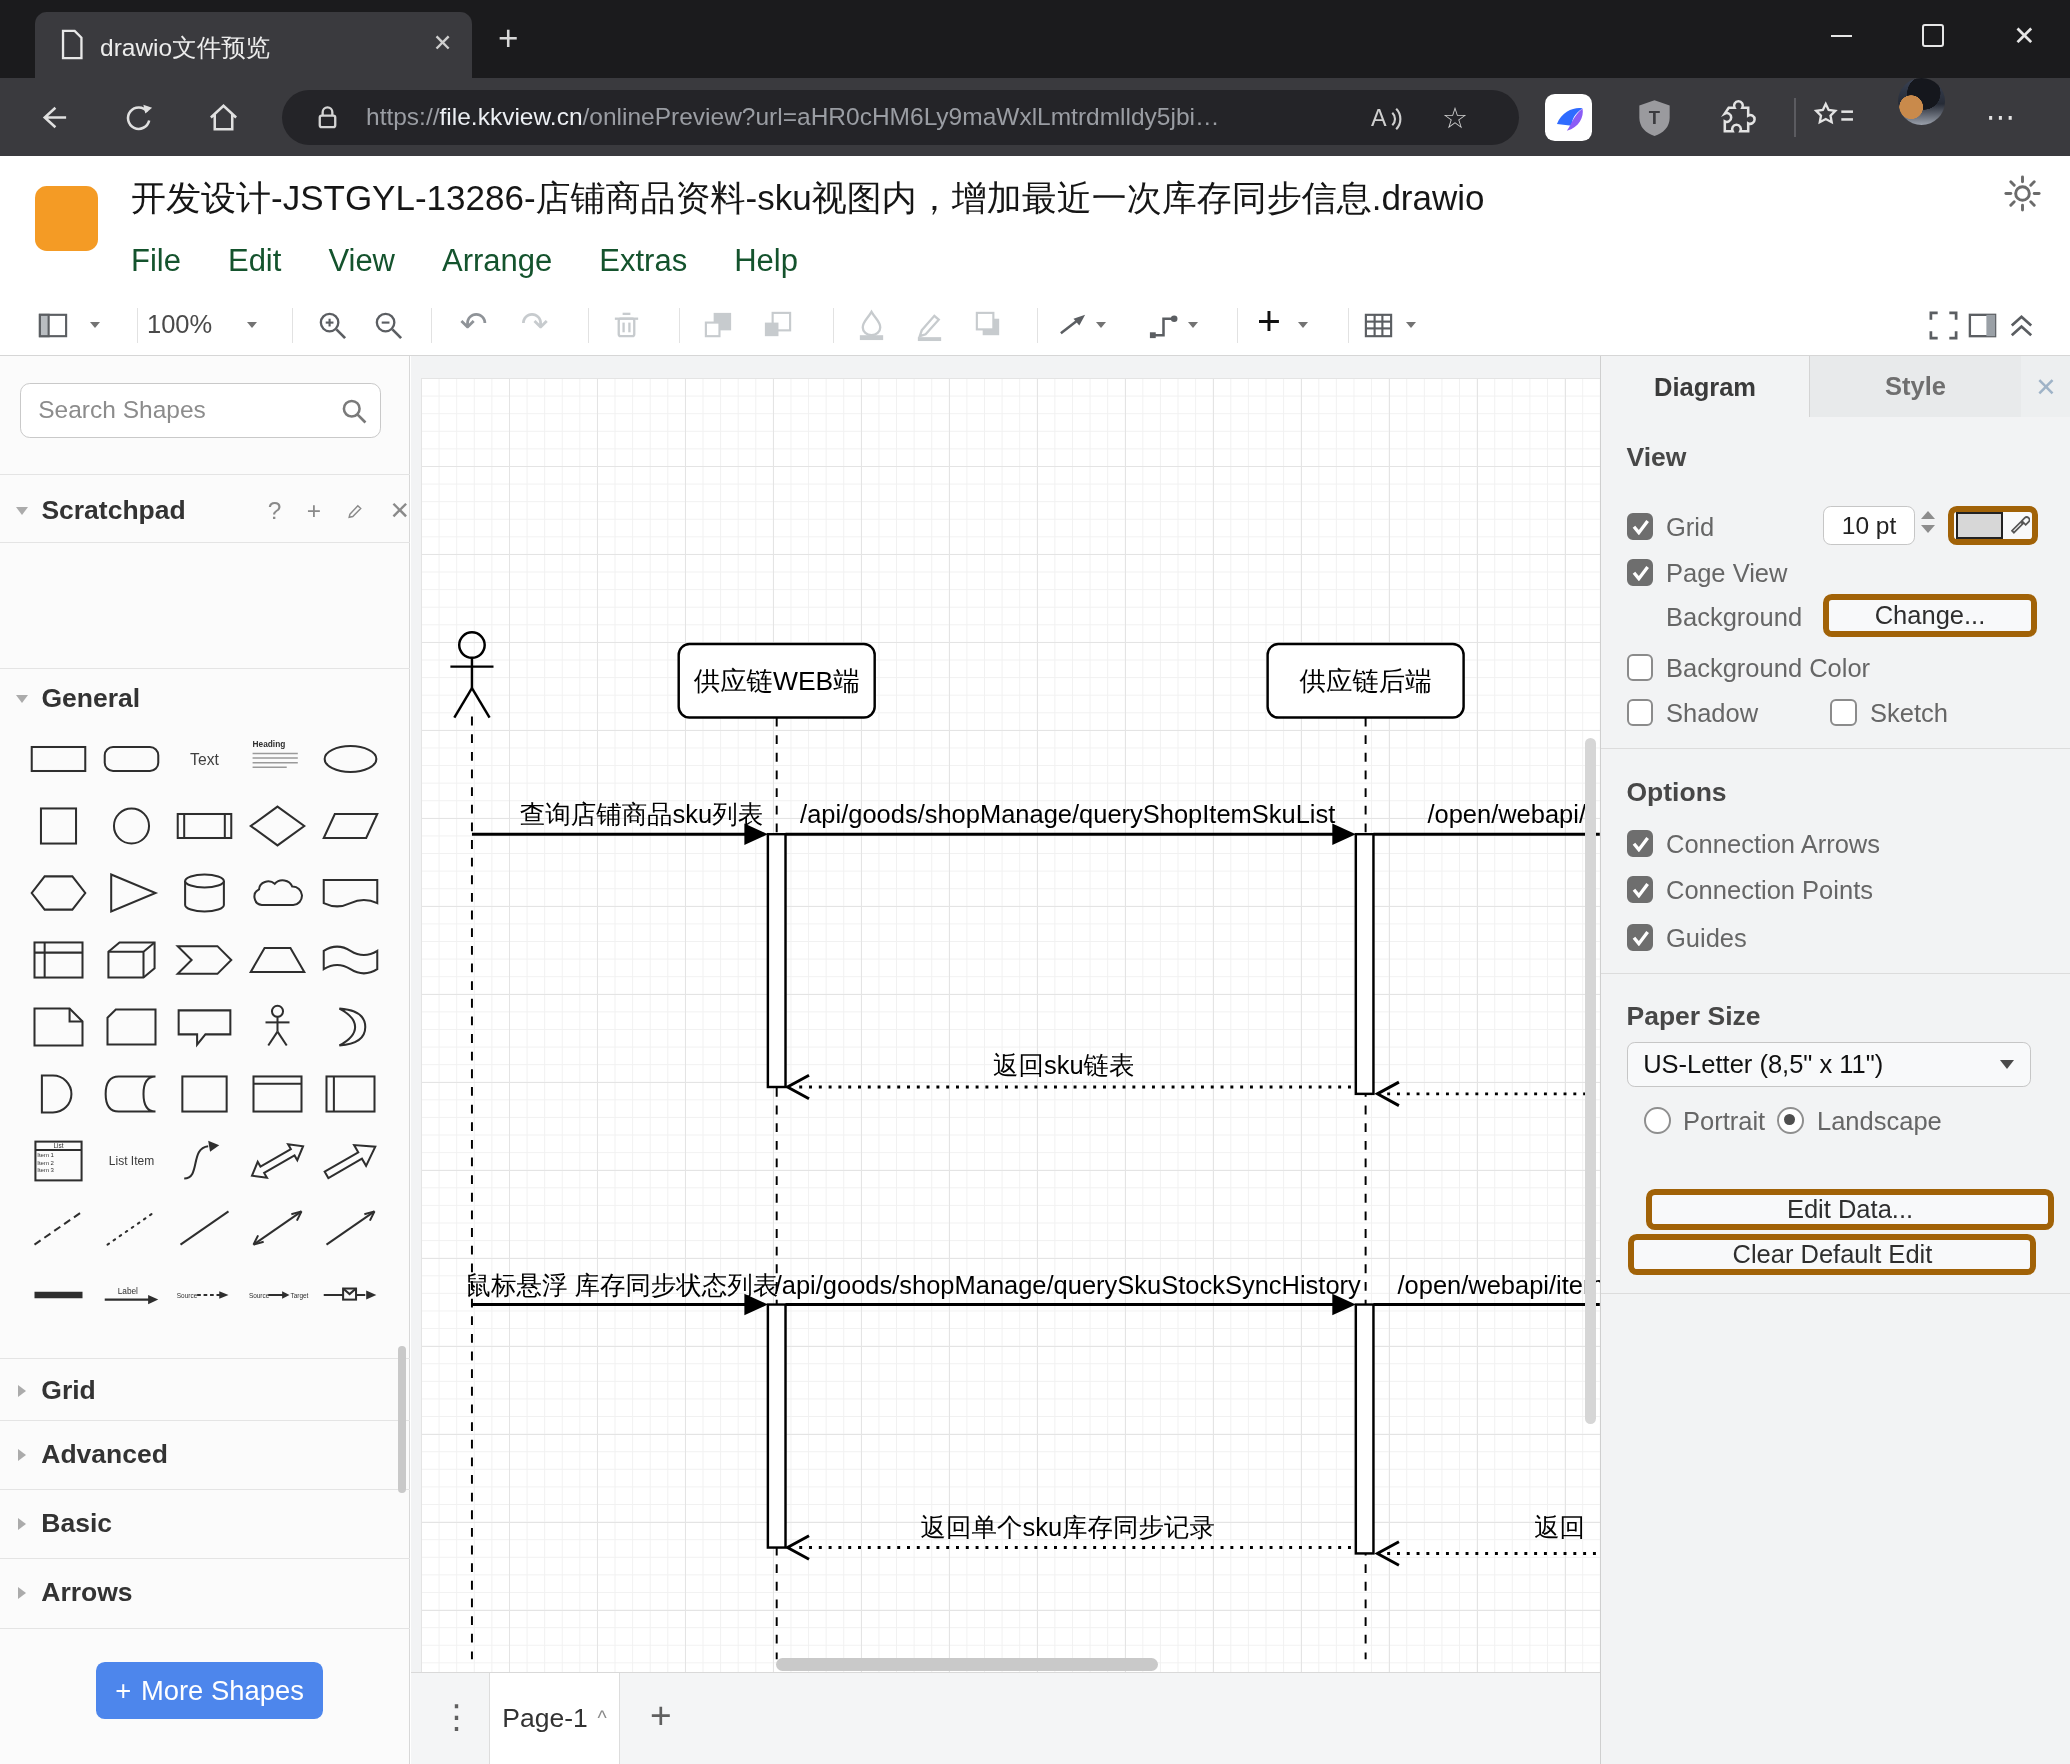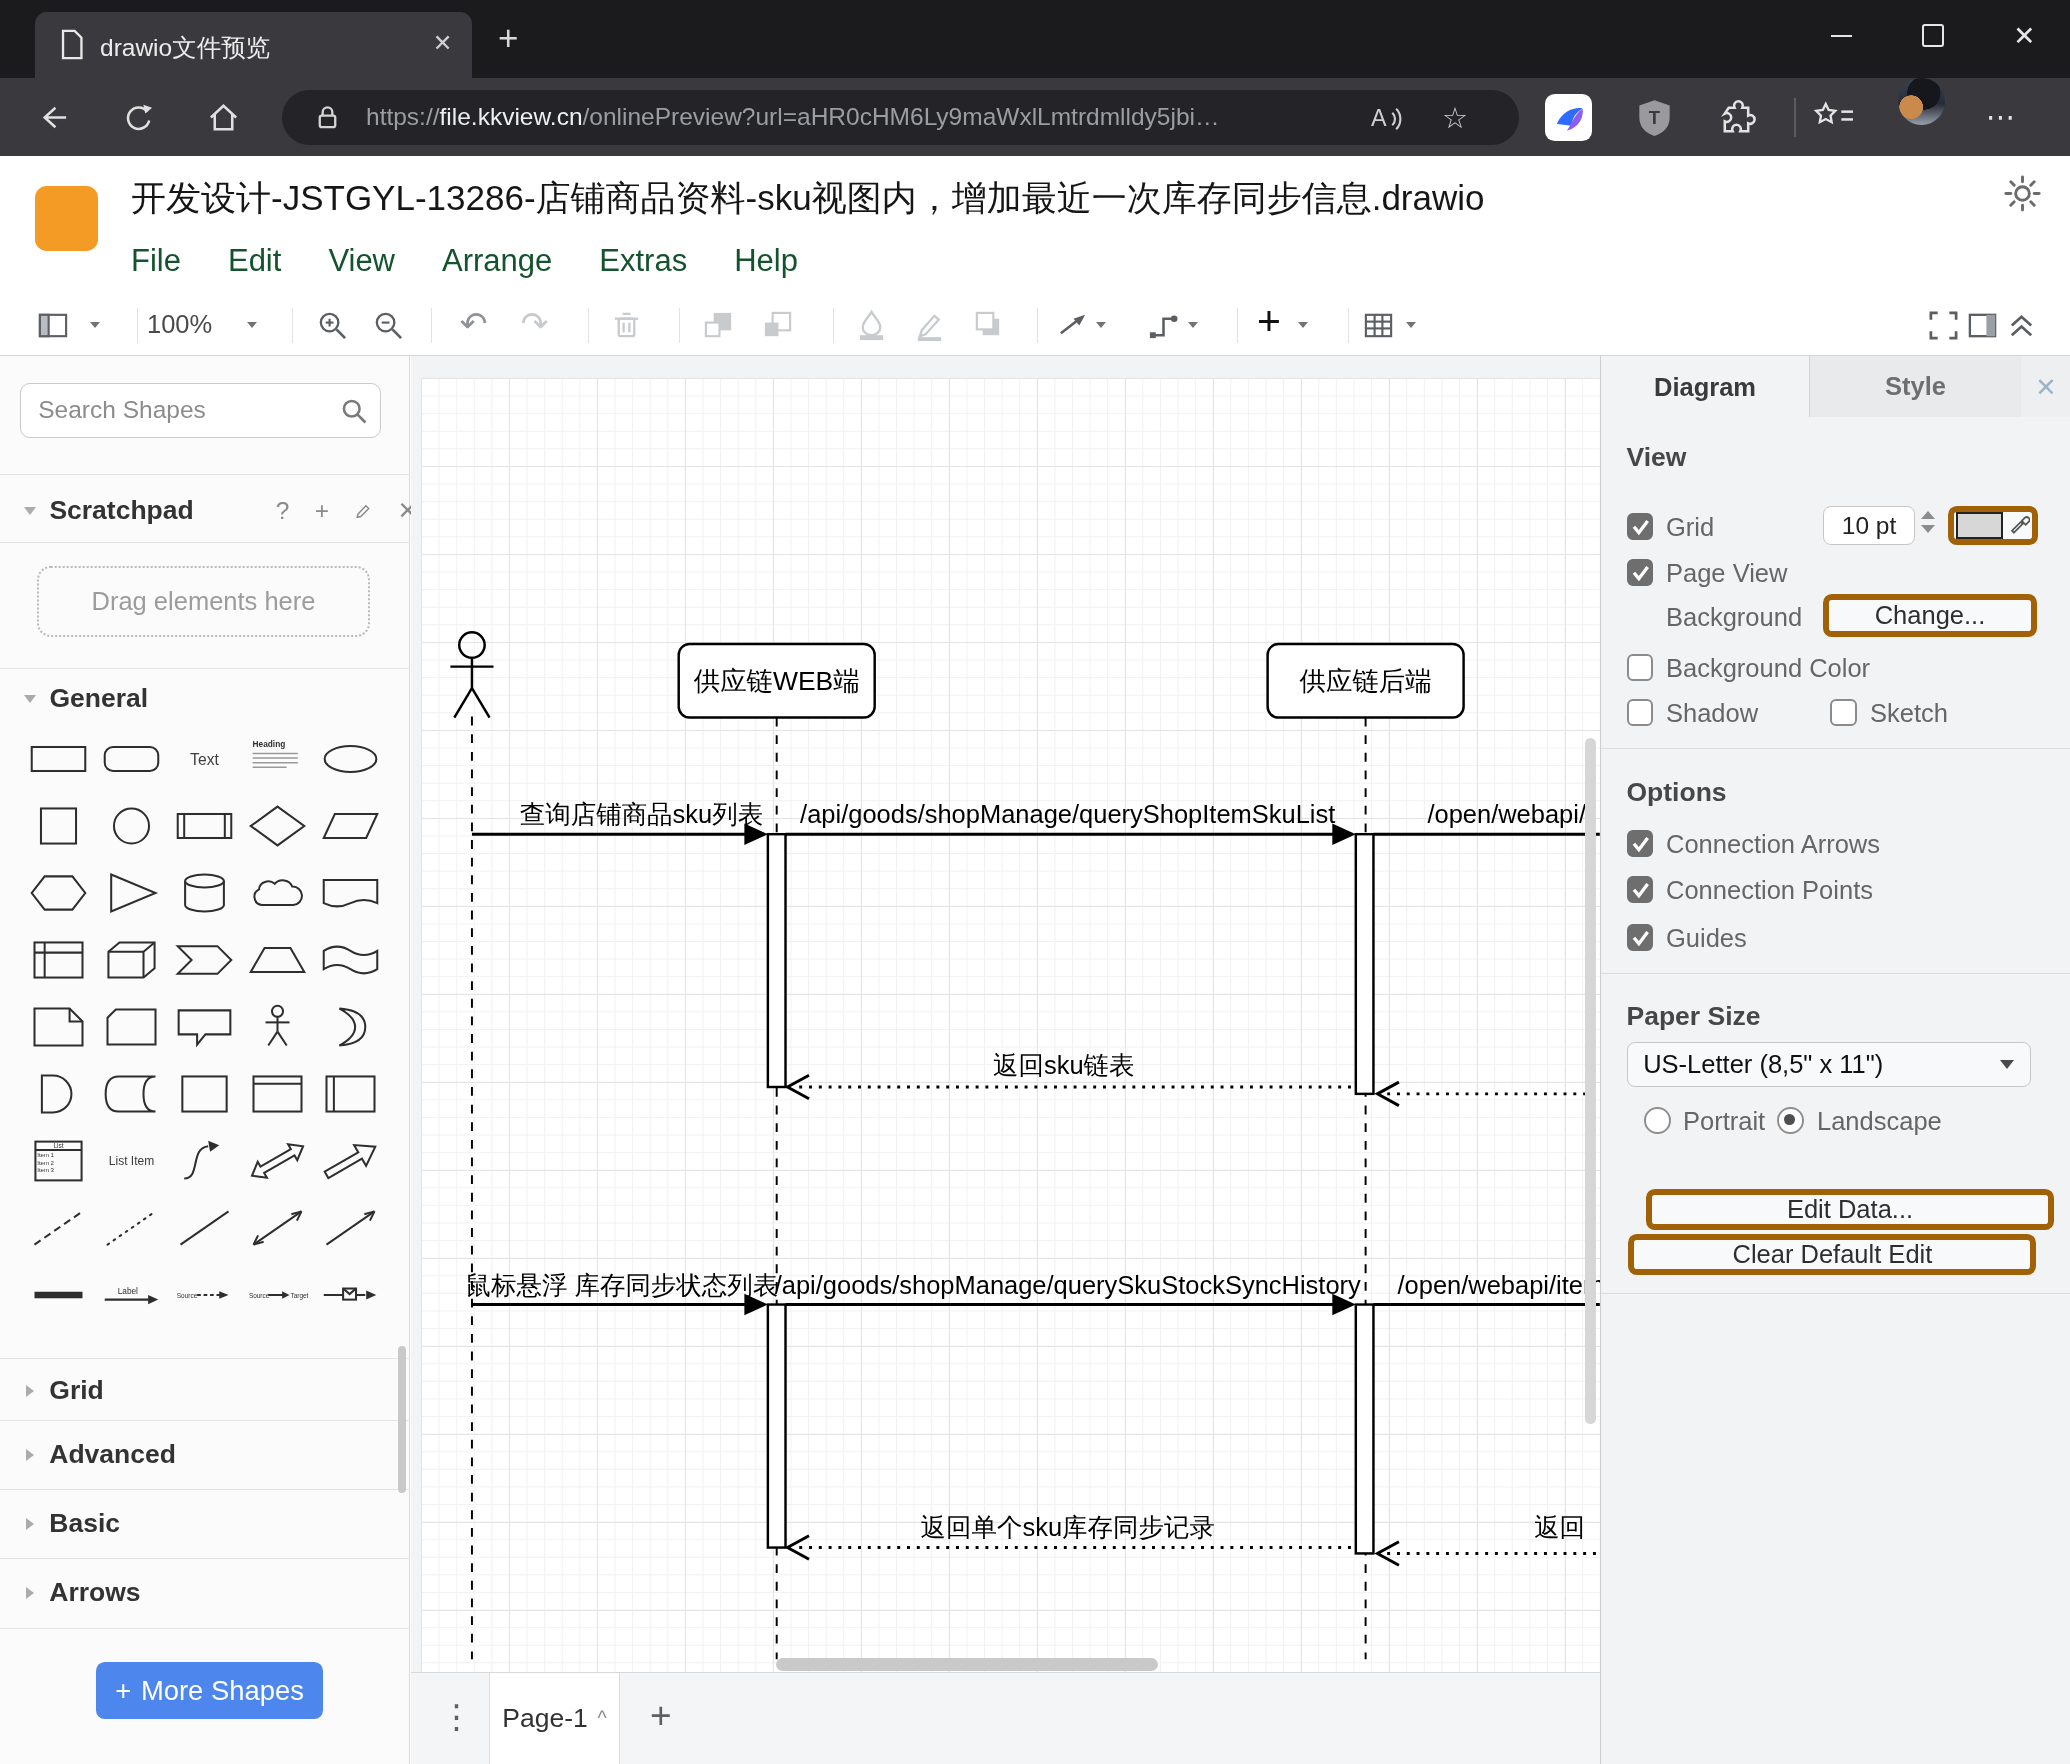--- a/index.html
+++ b/index.html
@@ -52,21 +52,21 @@
   .caret{position:absolute;top:25.5px;width:0;height:0;border-left:5.9px solid transparent;border-right:5.9px solid transparent;border-top:6.9px solid #737373;}
   #zoomtext{position:absolute;left:147px;top:13.7px;font-size:25.5px;color:#4a4a4a;}
   #insplus{position:absolute;left:1257px;top:2px;font-size:41px;font-weight:500;color:#111;}
   
   #sidebar{left:0;top:356px;width:410px;height:1408px;background:#fbfbfb;border-right:1px solid #d8d8d8;box-sizing:border-box;}
   #search{left:19.6px;top:27.4px;width:361px;height:55px;background:#fff;border:1px solid #c9c9c9;border-radius:9.8px;box-sizing:border-box;}
   #search input{border:none;outline:none;background:transparent;width:294px;height:49px;margin-left:15.7px;font-size:24.5px;color:#333;font-family:inherit;}
   #search input::placeholder{color:#8c8c8c;}
   #search svg{position:absolute;right:11.8px;top:12.7px;}
   .side-div{position:absolute;left:0;width:410px;height:1px;background:#e4e4e4;}
-  .sec-row{position:absolute;left:0;width:410px;display:flex;align-items:center;margin-left:8px;}
+  .sec-row{position:absolute;left:0;width:410px;display:flex;align-items:center;}
   .tri-down{width:0;height:0;border-left:6.9px solid transparent;border-right:6.9px solid transparent;border-top:8.8px solid #ababab;margin:0 13.7px 0 15.7px;}
   .tri-right{width:0;height:0;border-top:6.9px solid transparent;border-bottom:6.9px solid transparent;border-left:8.8px solid #ababab;margin:0 15.7px 0 17.6px;}
   .sec-label{font-size:26.5px;font-weight:700;color:#333;}
   .pad-ic{color:#8a8a8a;font-size:24.5px;margin-left:25.5px;}
   #dragbox{left:37px;top:210px;width:329px;height:67px;border:2px dotted #b9b9b9;border-radius:13.7px;display:flex;align-items:center;justify-content:center;font-size:25.5px;color:#9c9c9c;}
   #shape-grid{position:absolute;left:21.6px;top:369px;width:367px;display:grid;grid-template-columns:repeat(5,73px);grid-auto-rows:67px;}
   .shape-cell{display:flex;align-items:center;justify-content:center;}
   .shape-cell svg{width:63px;height:48px;}
   #more-shapes{left:96px;top:1306px;width:227px;height:57px;border-radius:8.8px;color:#fff;font-size:27.4px;display:flex;align-items:center;justify-content:center;gap:9.8px;}
   #side-scroll{right:2.9px;top:990px;width:7.8px;height:147px;border-radius:3.9px;background:#c9c9c9;}
@@ -316,23 +316,20 @@
     <span class="tri-down"></span>
     <span class="sec-label">Scratchpad</span>
     <span class="pad-ic" style="margin-left:82px">?</span>
     <span class="pad-ic">+</span>
     <svg class="pad-ic" width="23.5" height="23.5" viewBox="0 0 24 24">
         <path d="M4 17 L15 5 l4 4 L8 20 l-5 1 z" fill="none" stroke="#8a8a8a" stroke-width="2"></path>
       </svg>
     <span class="pad-ic">✕</span>
   </div>
   <div class="side-div" style="top:186px"></div>
-  <div id="dragbox" class="abs">
-    <span>Drag elements here</span>
-  </div>
   <div class="side-div" style="top:312px"></div>
   <div class="sec-row" style="top:318px;height:49px">
     <span class="tri-down"></span>
     <span class="sec-label">General</span>
   </div>
   <div id="shape-grid">
       <div class="shape-cell">
         <svg viewBox="0 0 68 52" font-family="inherit">
           <rect x="5" y="13" width="58" height="26" stroke="#2e2e2e" stroke-width="2.2" fill="#fbfbfb"></rect>
         </svg>

